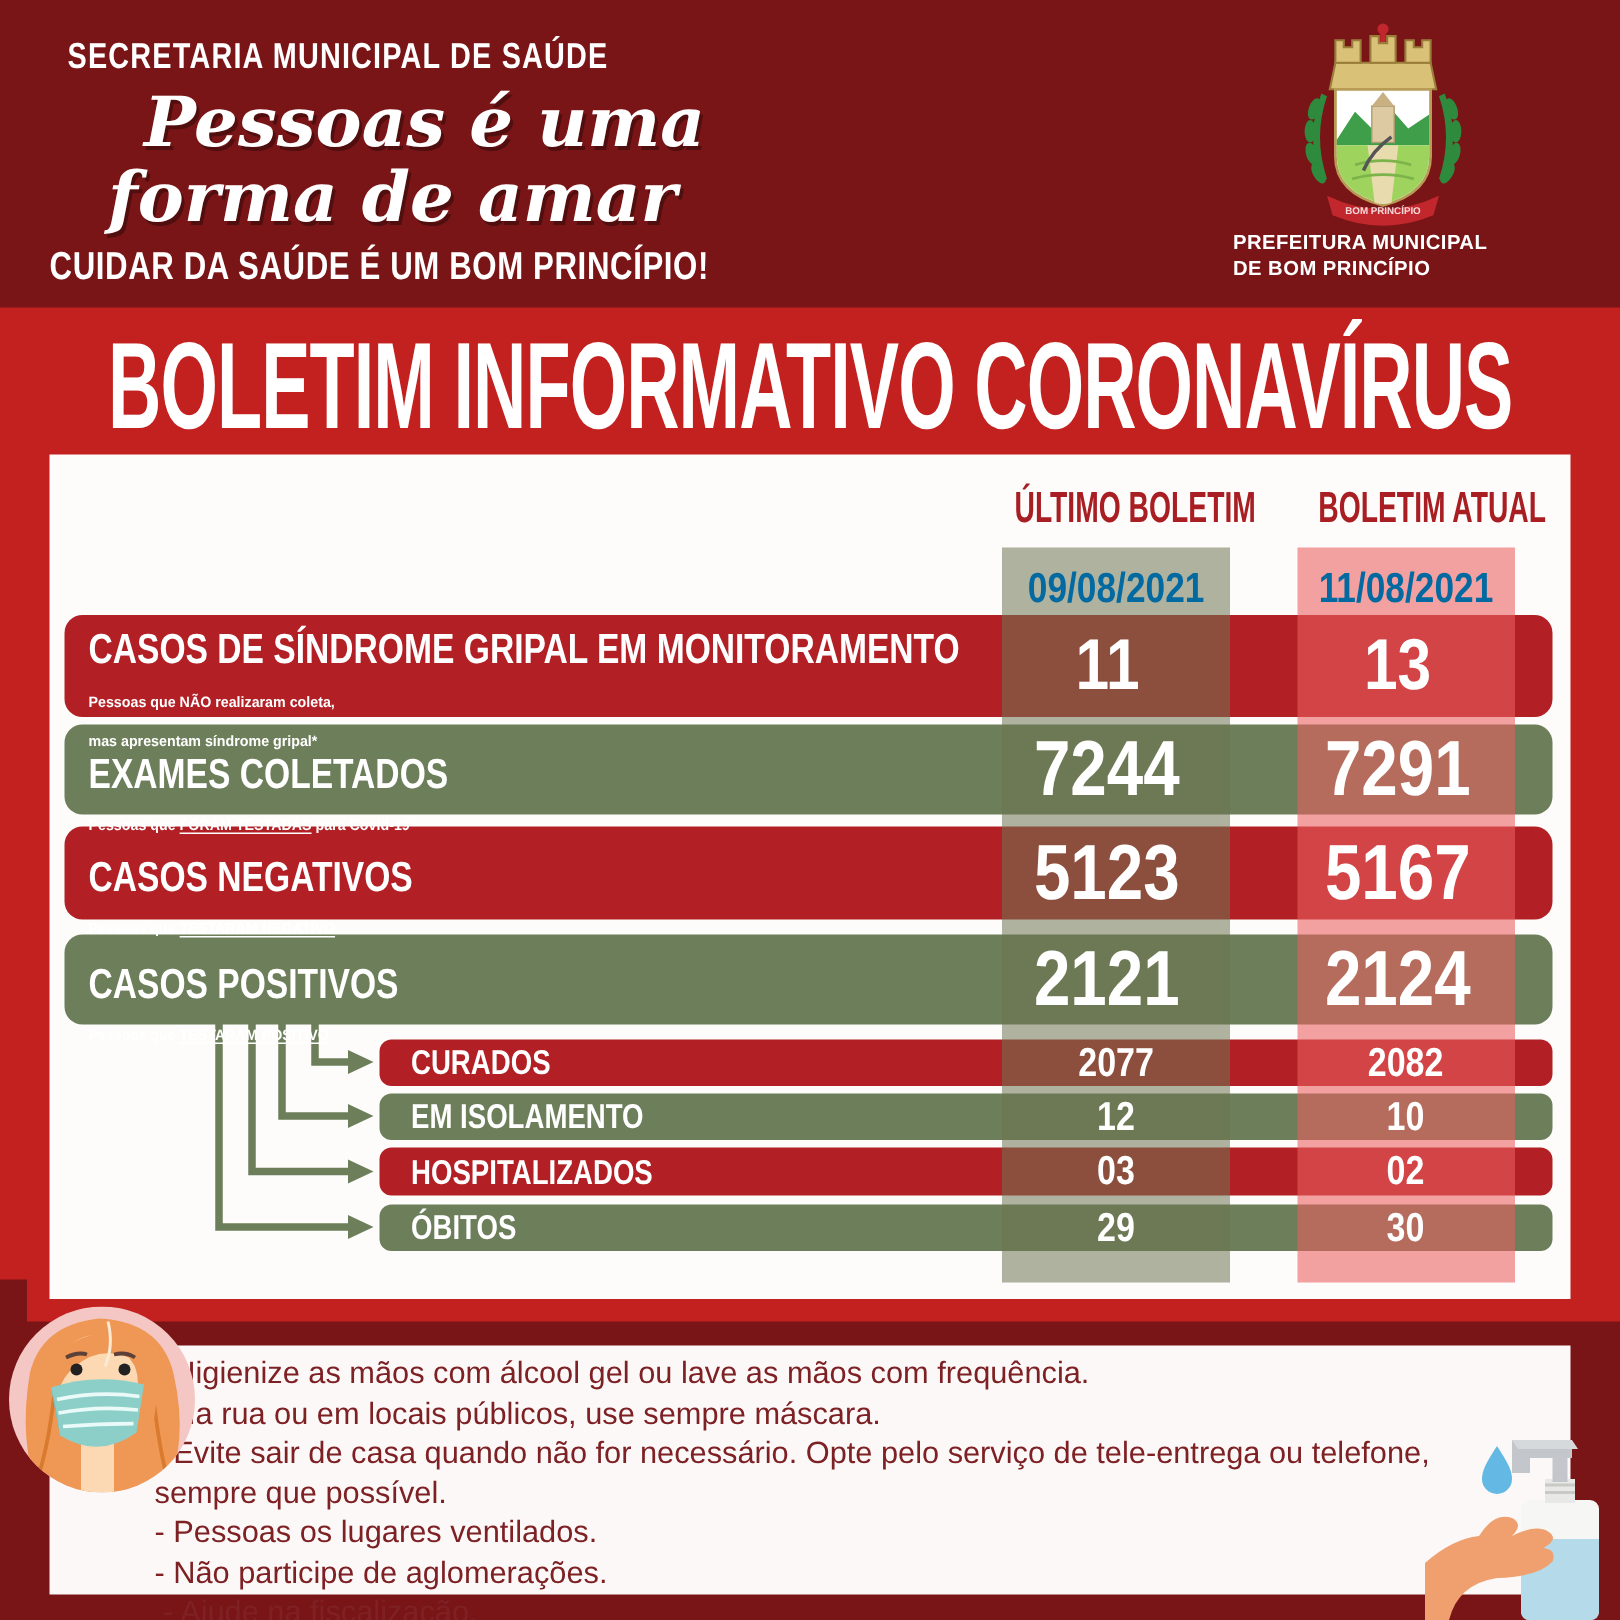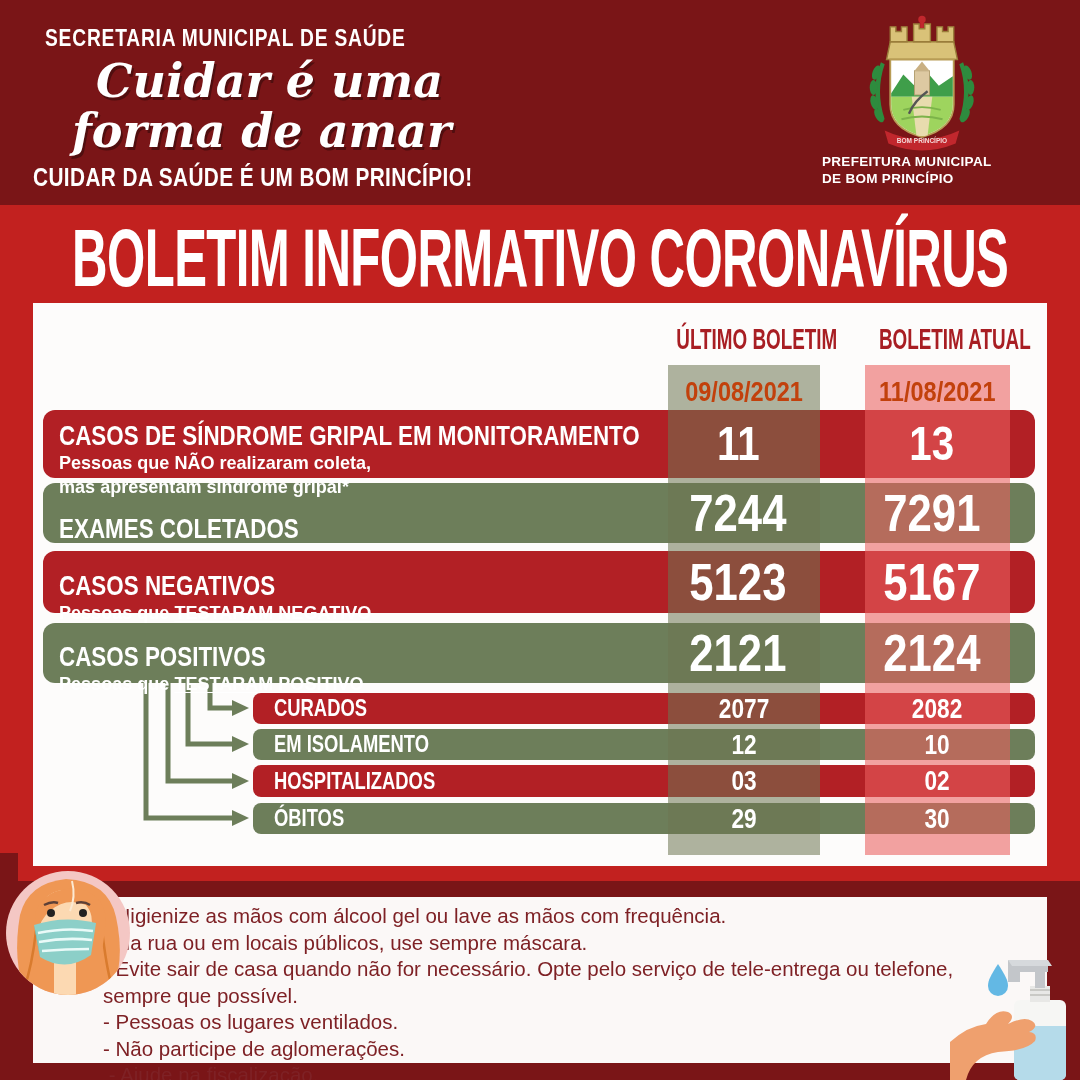--- a/index.html
+++ b/index.html
@@ -30,36 +30,36 @@
   
   .panel{position:absolute;left:33px;top:303px;width:1014px;height:563px;background:#fdfcfb;}
   .strip{position:absolute;top:62px;height:490px;z-index:2;pointer-events:none;}
   .strip-last{left:635px;width:152px;background:rgba(110,116,82,.55);}
   .strip-cur{left:832px;width:145px;background:rgba(234,94,94,.58);}
   .col-label{position:absolute;top:20px;height:32px;line-height:32px;z-index:3;color:#a81e23;font-weight:700;
     font-size:29px;text-align:center;}
   .col-label .cxC{transform:scaleX(.65);}
   .col-label.last{left:600px;width:222px;}
   .col-label.cur{left:805px;width:200px;}
-  .col-date{position:absolute;top:68px;height:42px;line-height:42px;z-index:3;color:#c2410c;font-weight:700;
+  .col-date{position:absolute;top:68px;height:42px;line-height:42px;z-index:3;color:#0369a1;font-weight:700;
     font-size:28px;text-align:center;}
   .col-date.last{left:635px;width:152px;}
   .col-date.cur{left:832px;width:145px;}
   
   .row{position:absolute;left:10px;width:992px;border-radius:12px;display:flex;flex-direction:column;
     justify-content:center;padding-left:16px;box-sizing:border-box;}
   .color-red{background:#b22025;}
   .color-green{background:#6d7e5a;}
   .r0{top:107px;height:68px;}
   .r1{top:180px;height:60px;}
   .r2{top:248px;height:62px;}
   .r3{top:320px;height:60px;}
   .row-text{position:relative;z-index:3;}
   .row-title{color:#fff;font-weight:700;font-size:28px;line-height:1.08;margin-top:32px;}
-  .row-sub{color:#fff;font-weight:700;font-size:19px;line-height:1.25;}
+  .row-sub{color:#fff;font-weight:700;font-size:10px;line-height:1.25;margin-top:14px;}
   .row-sub .u{text-decoration:underline;text-underline-offset:2px;}
   .num{position:absolute;top:50%;transform:translateY(-50%);z-index:3;color:#fff;font-weight:700;
     text-align:center;line-height:1;}
   .main-row .num{font-size:52px;}
   .r0 .num{font-size:48px;}
   .main-row .nlast{left:619px;width:152px;}
   .main-row .ncur{left:816px;width:145px;}
   
   .subrow{position:absolute;left:220px;width:782px;border-radius:8px;display:flex;align-items:center;
     padding-left:21px;box-sizing:border-box;}
@@ -81,21 +81,21 @@
   .woman{position:absolute;left:6px;top:871px;width:124px;height:124px;z-index:6;}
   .sanitizer{position:absolute;left:930px;top:930px;width:150px;height:150px;z-index:6;}
 </style>
 </head>
 <body>
 
 <div id="canvas">
 
   <div class="top">
     <div class="sec-title"><span class="cxL">SECRETARIA MUNICIPAL DE SAÚDE</span></div>
-    <div class="script-line script1">Cuidar é uma</div>
+    <div class="script-line script1">Pessoas é uma</div>
     <div class="script-line script2">forma de amar</div>
     <div class="tagline"><span class="cxL">CUIDAR DA SAÚDE É UM BOM PRINCÍPIO!</span></div>
 
     <svg class="crest" viewBox="0 0 120 150">
 
       <circle cx="60" cy="9" r="4" fill="#c1272d"></circle>
       <rect x="58" y="11" width="4" height="8" fill="#c1272d"></rect>
 
       <path d="M22,52 L98,52 L94,33 L26,33 Z" fill="#d9c278" stroke="#9a7d3a" stroke-width="1.5"></path>
       <path d="M26,33 L26,17 L32,17 L32,22 L38,22 L38,17 L44,17 L44,33 Z" fill="#d9c278" stroke="#9a7d3a" stroke-width="1.5"></path>
@@ -170,20 +170,21 @@
             <div class="row-title"><span class="cxL">CASOS DE SÍNDROME GRIPAL EM MONITORAMENTO</span></div>
             <div class="row-sub"><span class="cxS"><span>Pessoas que NÃO realizaram coleta,</span></span></div>
             <div class="row-sub"><span class="cxS"><span>mas apresentam síndrome gripal*</span></span></div>
           </div>
           <span class="num nlast"><span class="cxC">11</span></span>
           <span class="num ncur"><span class="cxC">13</span></span>
         </div>
         <div class="row main-row color-green r1">
           <div class="row-text">
             <div class="row-title"><span class="cxL">EXAMES COLETADOS</span></div>
+            <div class="row-sub"><span class="cxS"><span>Pessoas que </span><span class="u">FORAM TESTADAS</span><span>  para Covid-19</span></span></div>
           </div>
           <span class="num nlast"><span class="cxC">7244</span></span>
           <span class="num ncur"><span class="cxC">7291</span></span>
         </div>
         <div class="row main-row color-red r2">
           <div class="row-text">
             <div class="row-title"><span class="cxL">CASOS NEGATIVOS</span></div>
             <div class="row-sub"><span class="cxS"><span>Pessoas que </span><span class="u">TESTARAM NEGATIVO</span></span></div>
           </div>
           <span class="num nlast"><span class="cxC">5123</span></span>

